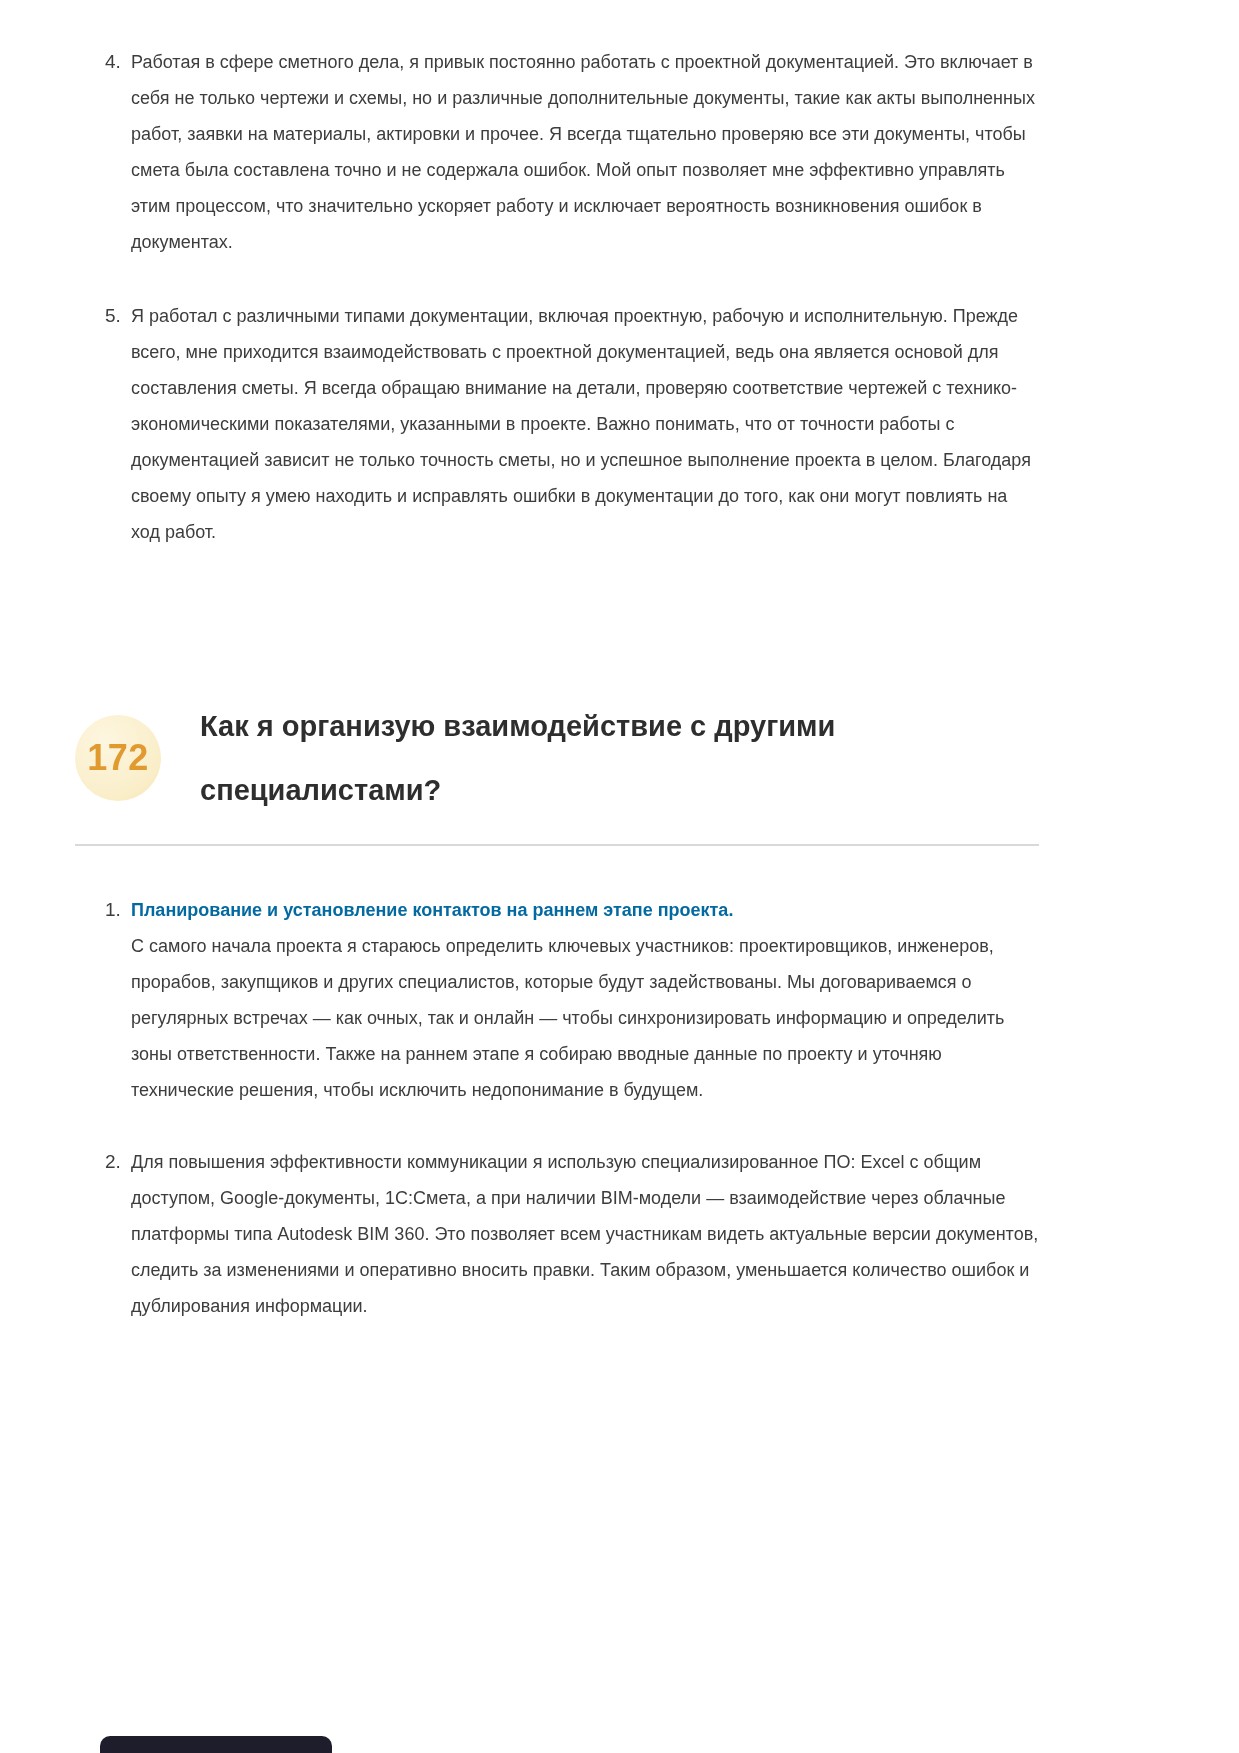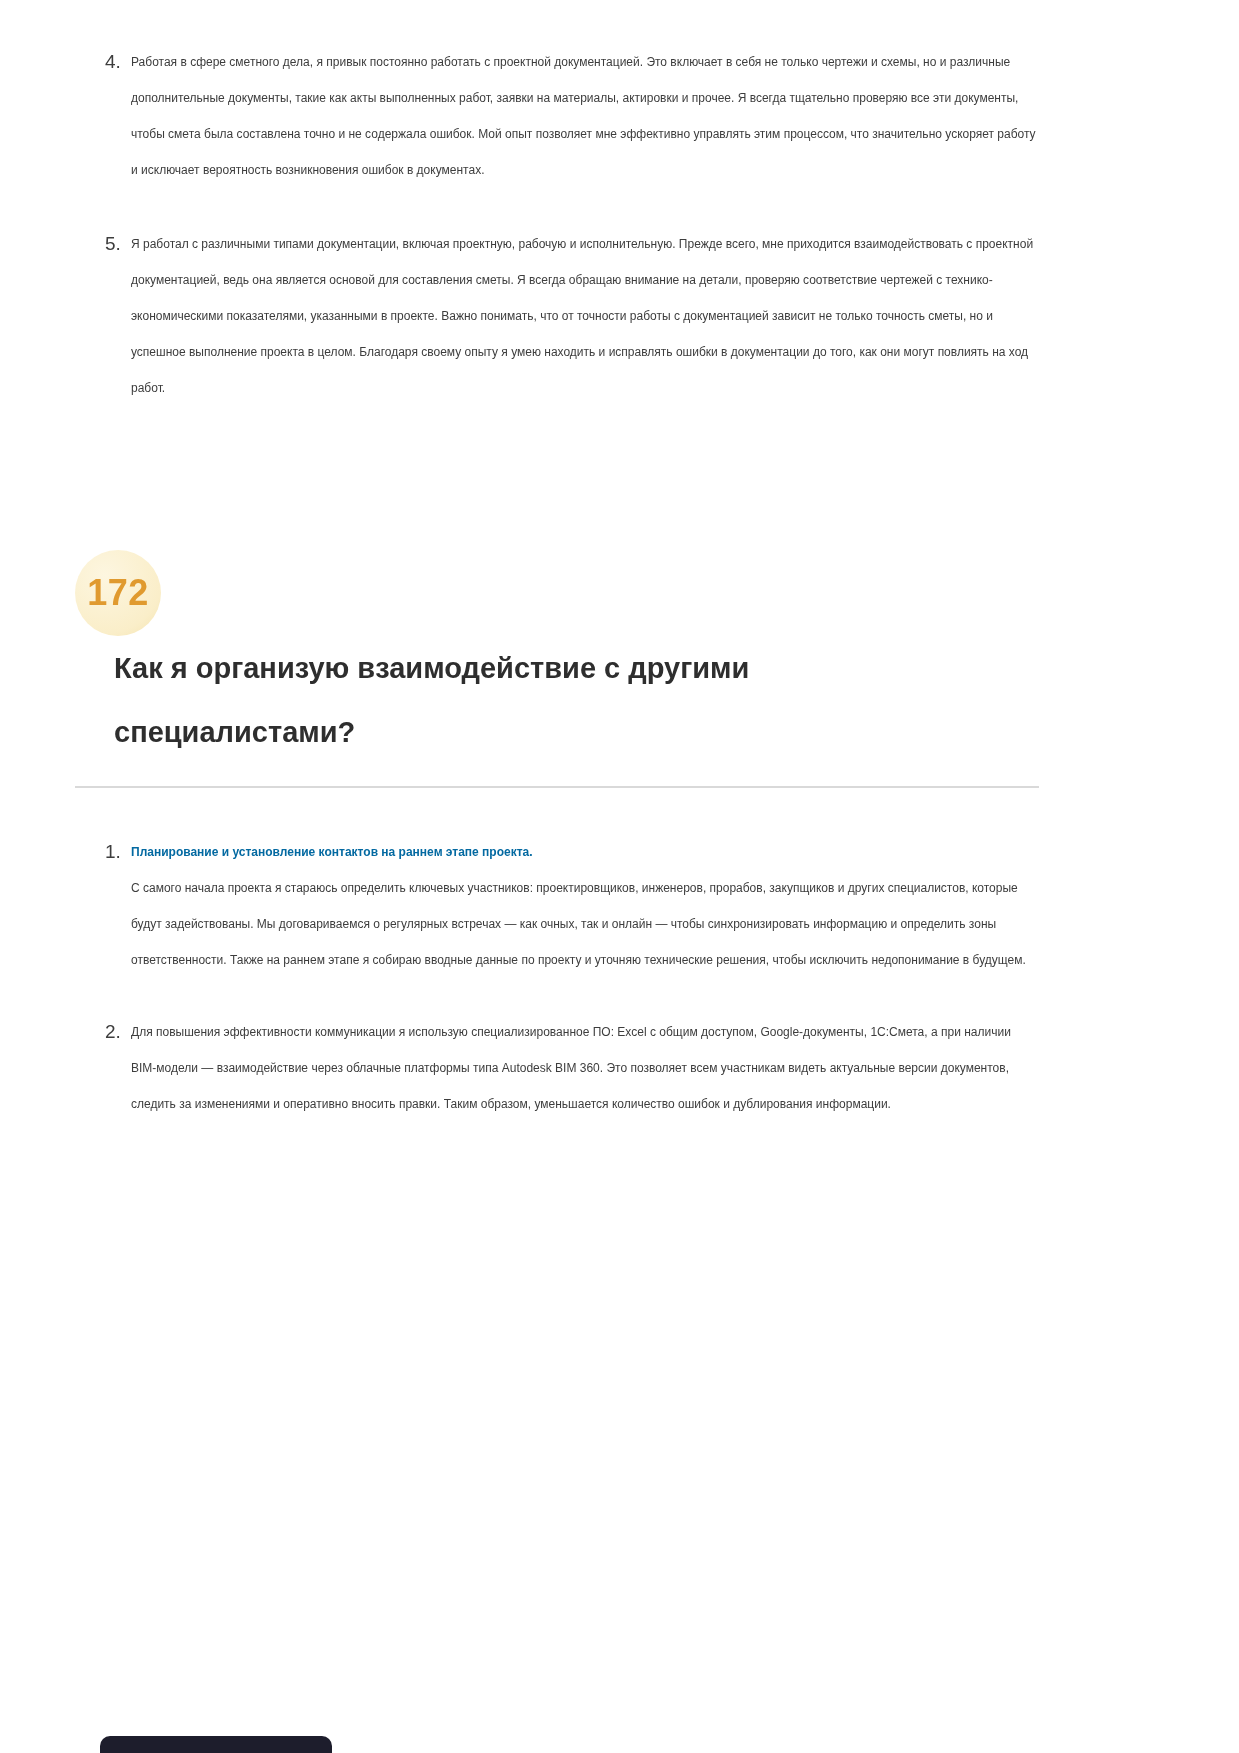--- a/index.html
+++ b/index.html
@@ -40,38 +40,38 @@
     font-size: 19px;
     line-height: 36px;
     color: #3d3d3d;
   }
   .qlist .body {
     flex: 1 1 auto;
     min-width: 0;
   }
   .qlist p {
     margin: 0;
-    font-size: 12px;
+    font-size: 18px;
     line-height: 36px;
     color: #3d3d3d;
   }
   .qlist p.lead {
     font-weight: bold;
     color: #0369a1;
   }
 
   .list-a { margin-bottom: 0; }
   .list-a li:last-child { margin-bottom: 0; }
 
   
   .qa-header {
     display: flex;
+    align-items: center;
     margin-top: 144px;
     min-height: 116px;
-    flex-direction: column;
   }
   .badge {
     flex: 0 0 86px;
     width: 86px;
     height: 86px;
     border-radius: 50%;
     background: radial-gradient(circle at 35% 30%, #fdf6e0 0%, #faeec9 70%, #f4e3ae 100%);
     display: flex;
     align-items: center;
     justify-content: center;

